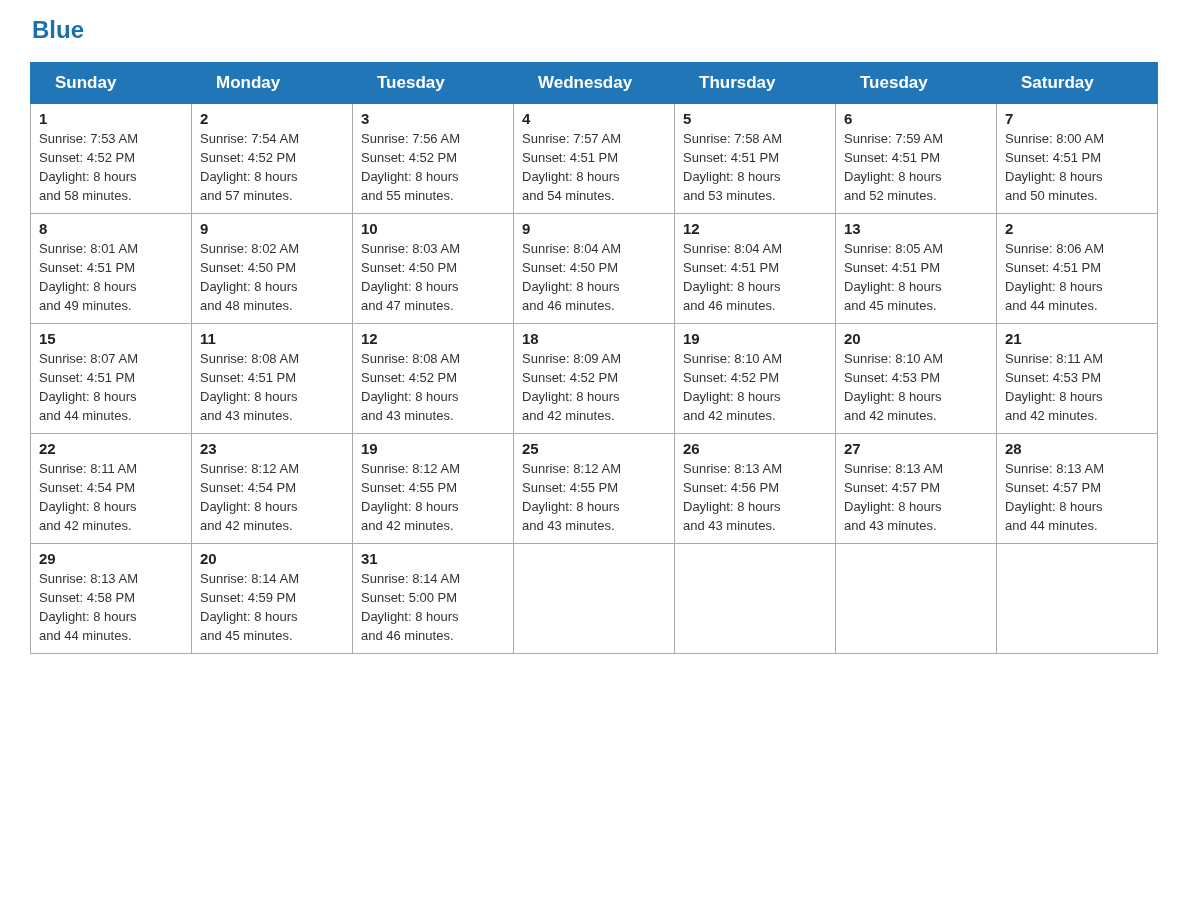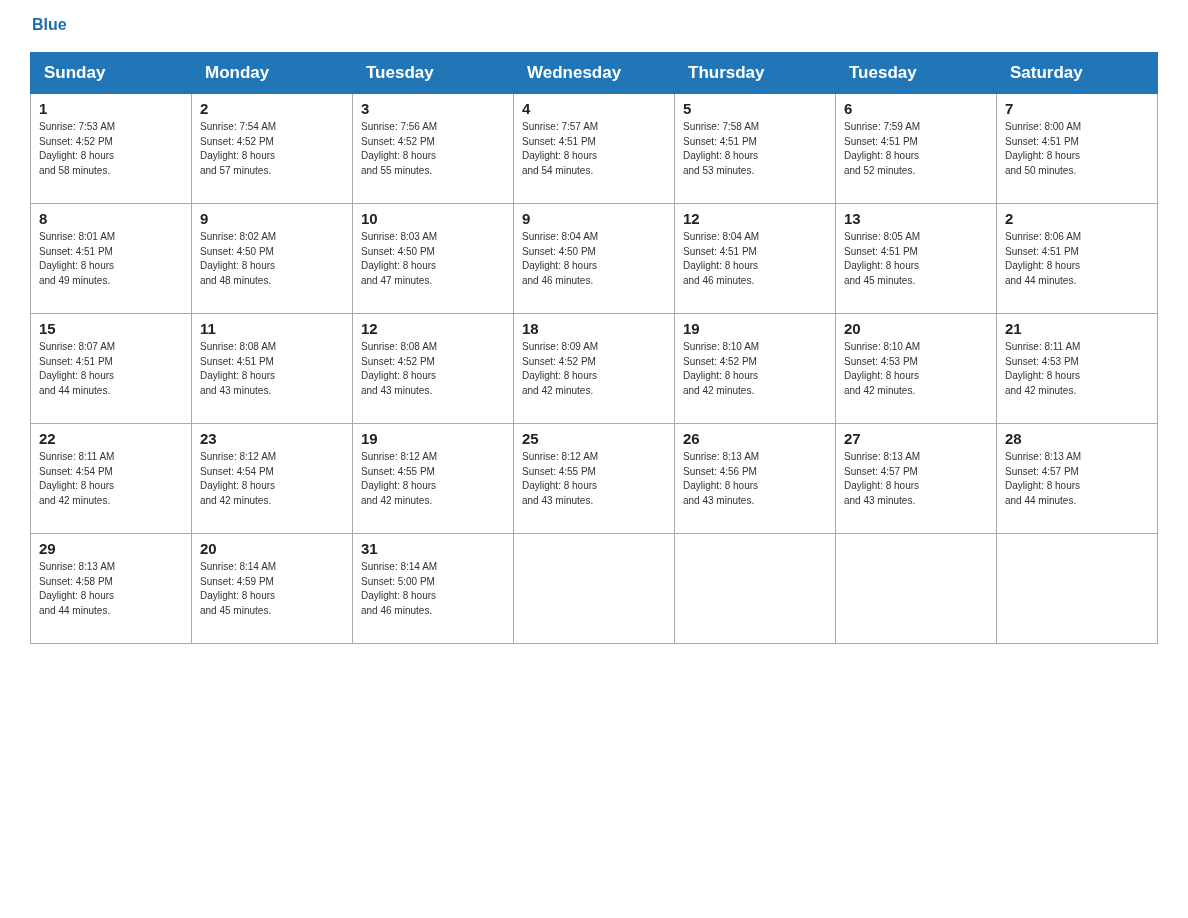--- a/index.html
+++ b/index.html
@@ -16,21 +16,21 @@
       align-items: flex-start;
       margin-bottom: 18px;
     }
     .logo {
       display: flex;
       flex-direction: column;
       align-items: flex-start;
     }
     .logo-blue {
       color: #1a6faf;
-      font-size: 16px;
+      font-size: 24px;
       font-weight: bold;
       margin-top: -4px;
       margin-left: 2px;
       text-align: right;
     }
     .title-block {
       text-align: right;
     }
     .month-title {
       font-size: 52px;
@@ -46,40 +46,40 @@
     table {
       width: 100%;
       border-collapse: collapse;
       table-layout: fixed;
     }
     thead tr th {
       background-color: #2176b8;
       color: #fff;
       font-size: 17px;
       font-weight: bold;
-      padding: 10px 13px;
+      padding: 10px 24px;
       text-align: left;
       border: 1px solid #2176b8;
     }
     tbody tr td {
       border: 1px solid #aaa;
       vertical-align: top;
       padding: 6px 8px;
       font-size: 13.5px;
       color: #222;
       height: 110px;
     }
     tbody tr td .day-num {
       font-size: 15px;
       font-weight: bold;
       margin-bottom: 3px;
       display: block;
     }
     tbody tr td .info {
-      font-size: 10px;
+      font-size: 13px;
       color: #333;
       line-height: 1.45;
     }
     tbody tr td.empty {
       background: #fff;
     }
     .logo-arrow {
       display: inline-block;
       width: 0;
       height: 0;

